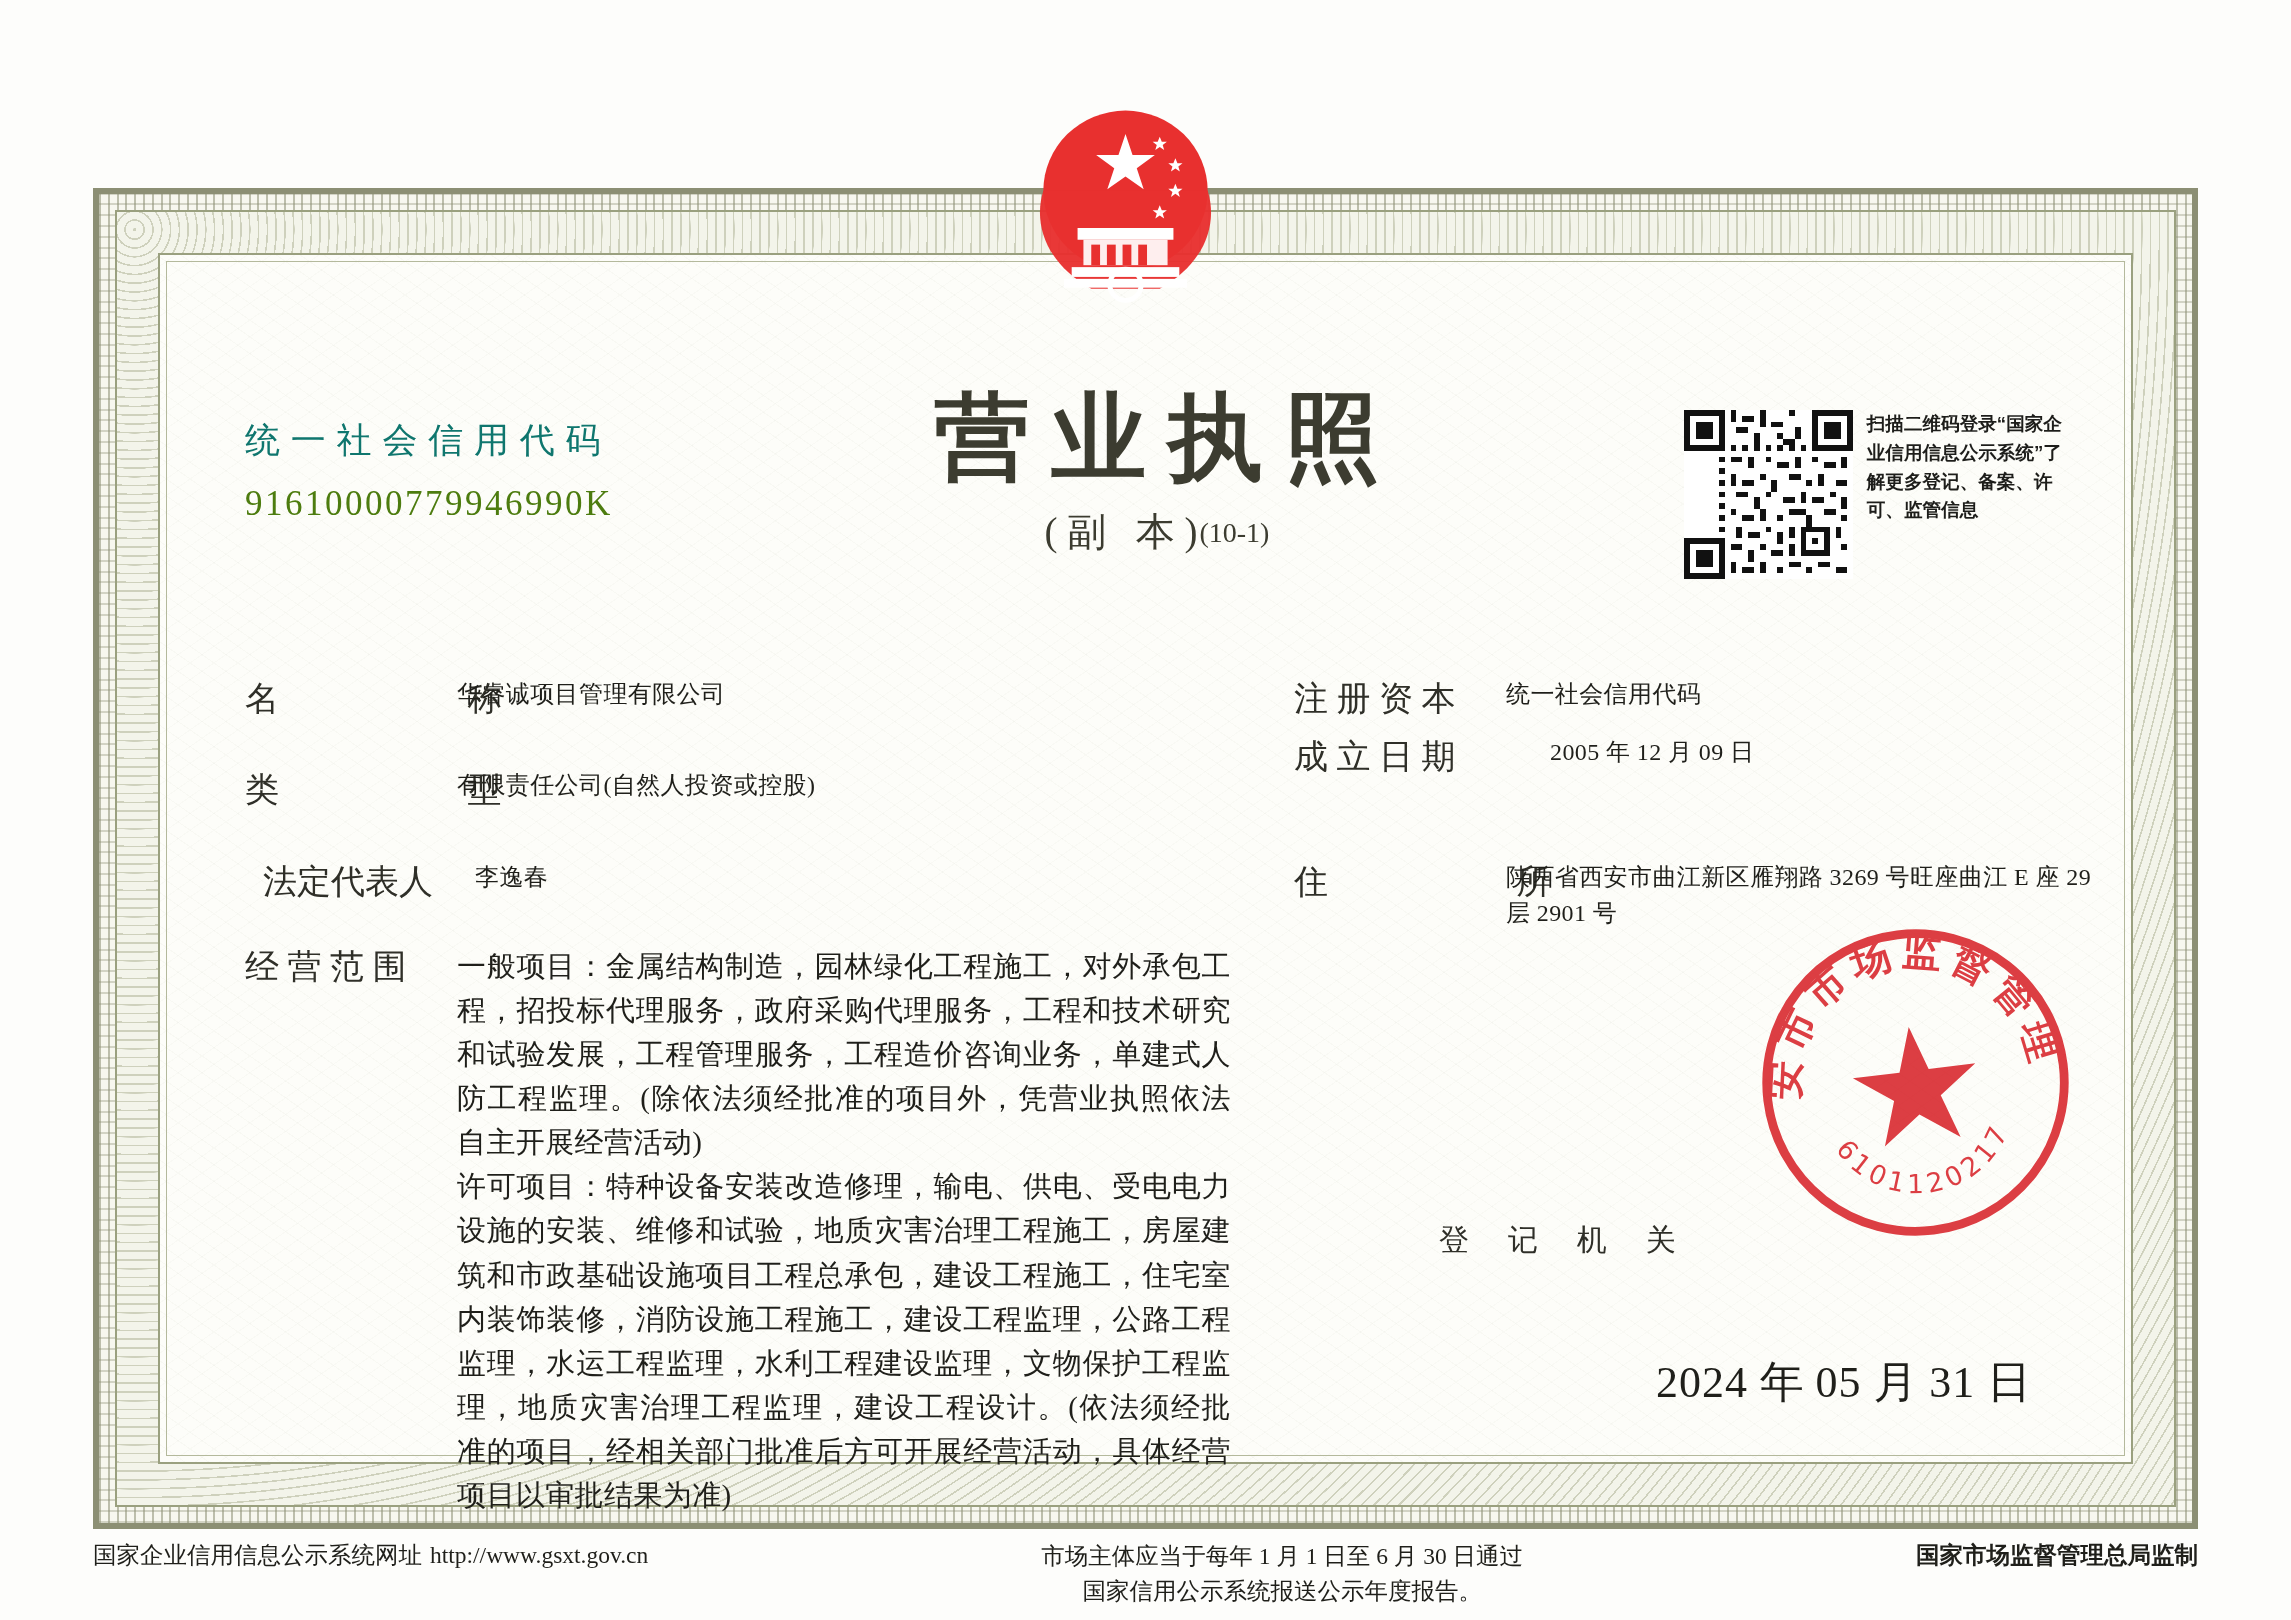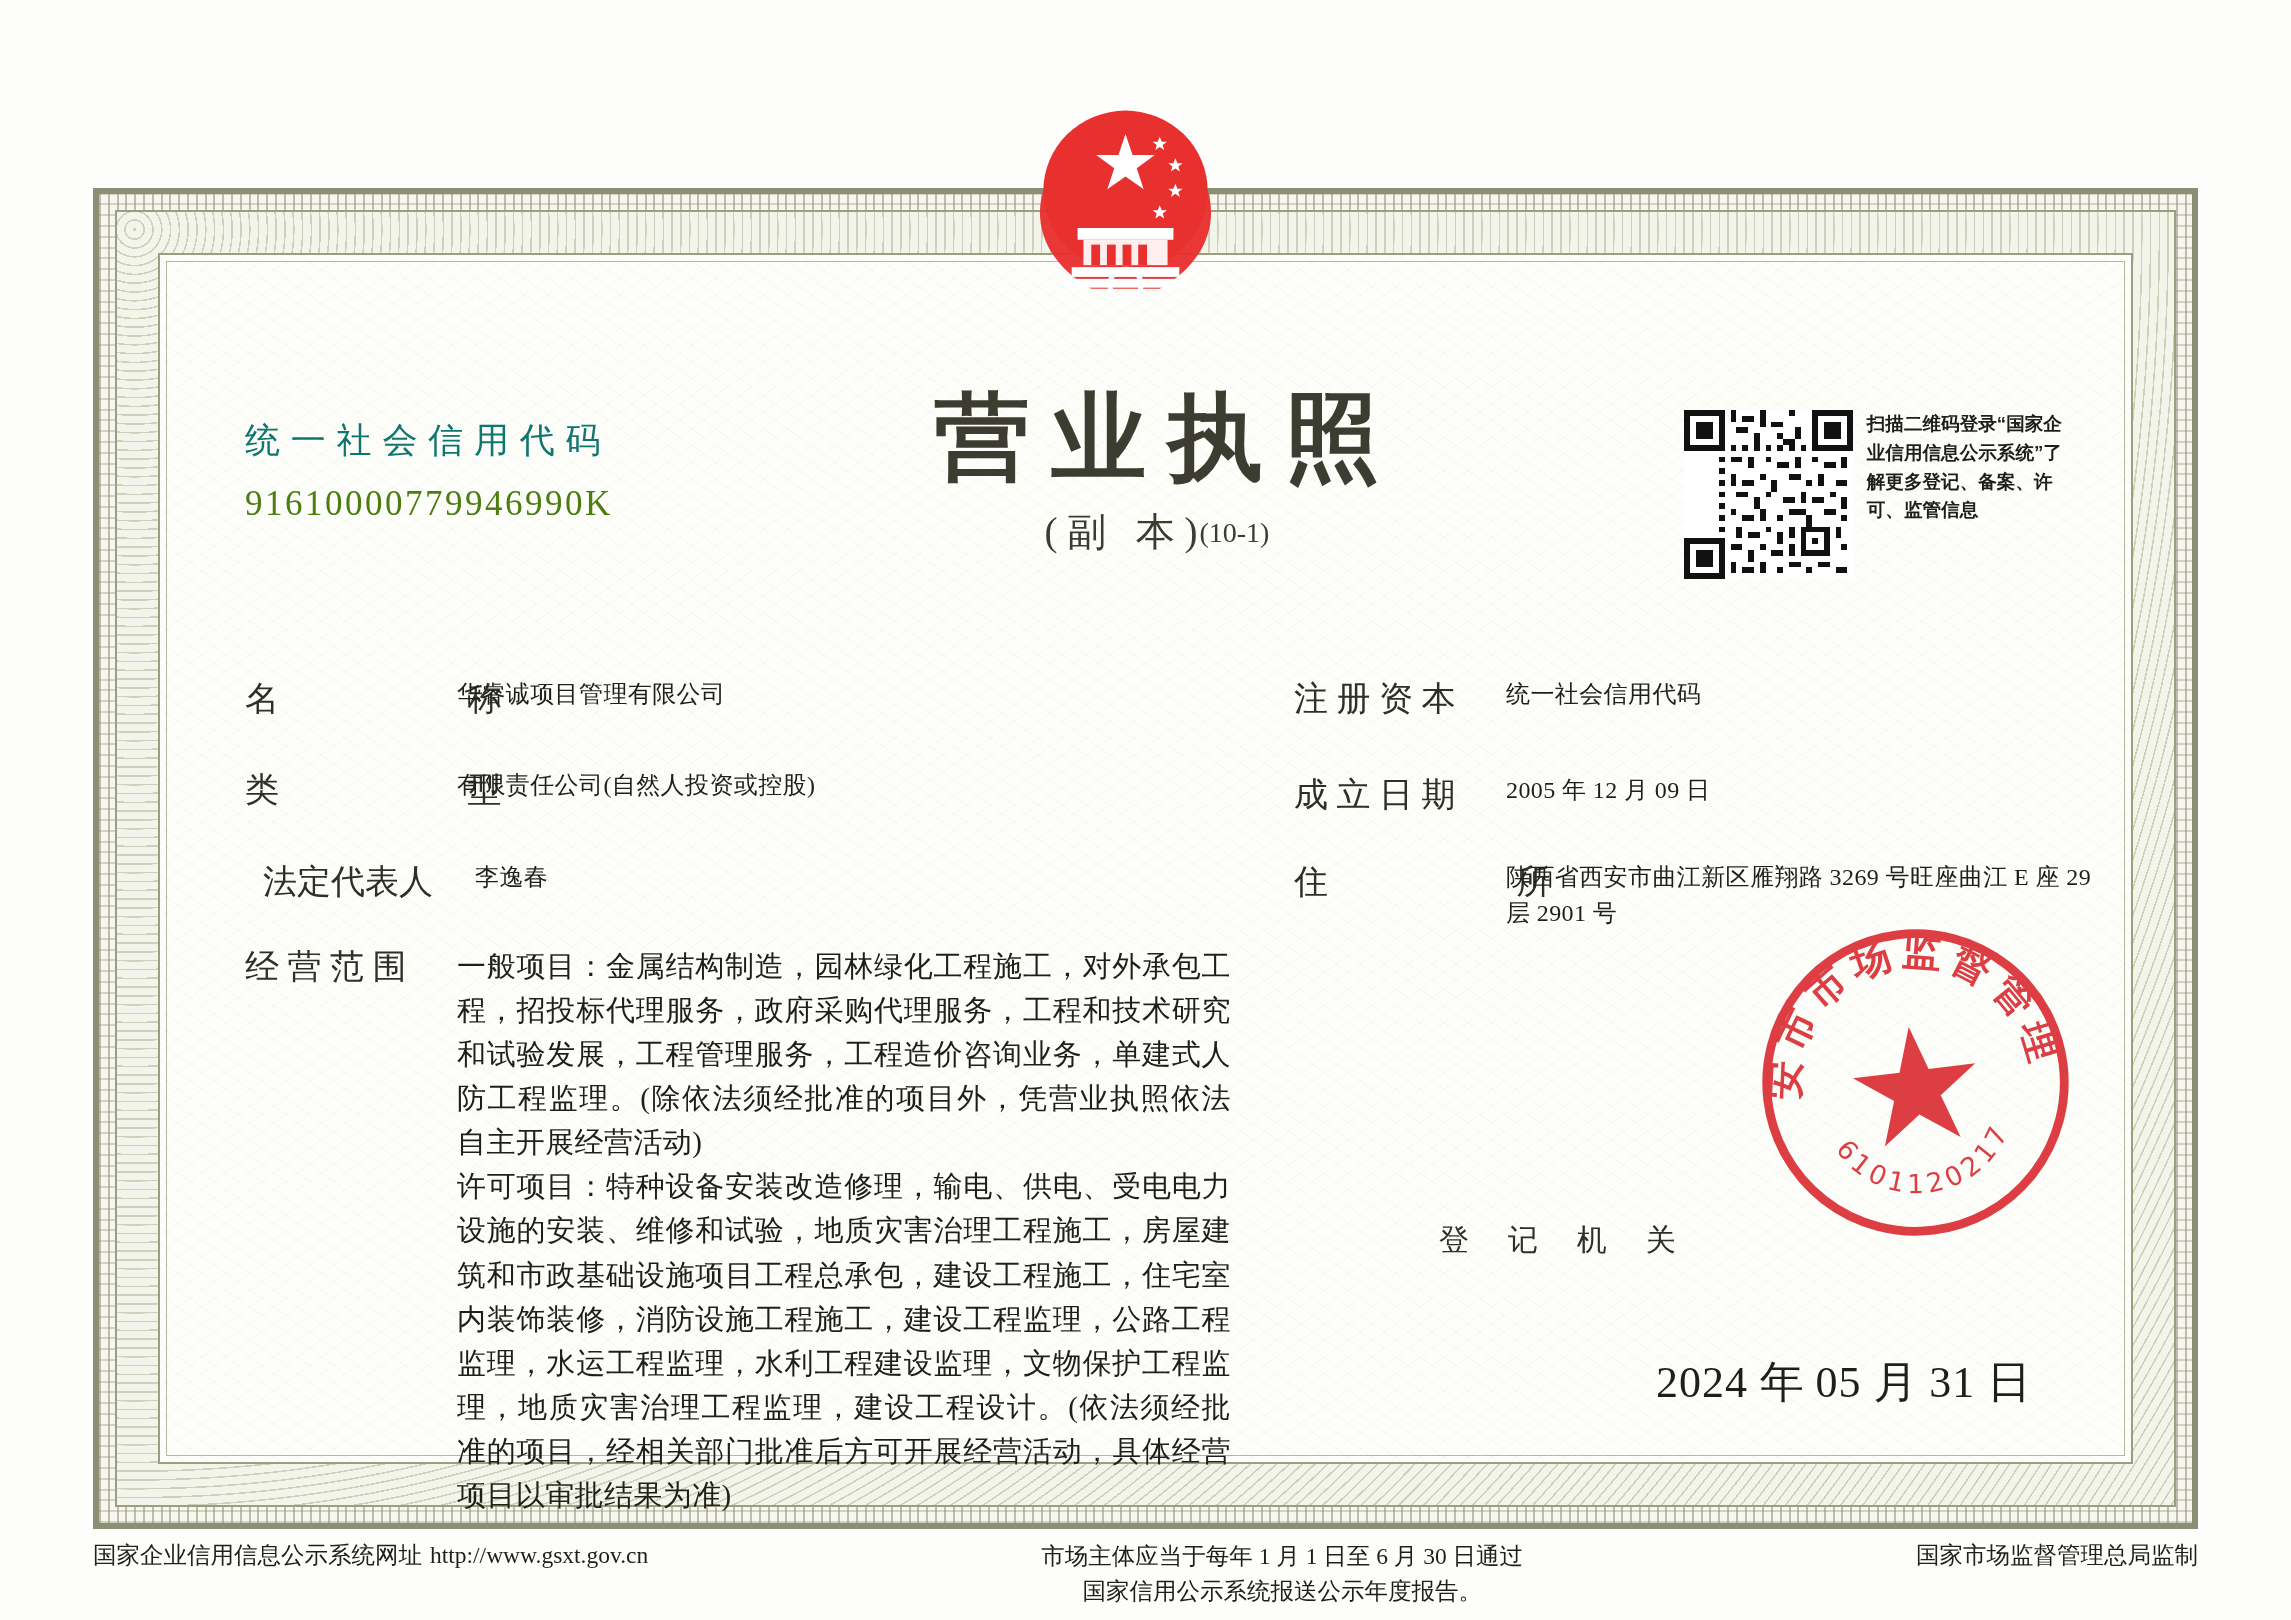--- a/index.html
+++ b/index.html
@@ -220,21 +220,21 @@
   #field-scope     { left: 245px; top: 944px; width: 990px; }
   #field-scope .field-value {
     width: 774px;
     font-size: 29px;
     line-height: 1.52;
     text-align: justify;
   }
 
   
   #field-capital   { left: 1294px; top: 676px; }
-  #field-founded   { left: 1294px; top: 772px; }
+  #field-founded   { left: 1294px; top: 734px; gap: 44px; }
   #field-address   { left: 1294px; top: 859px; width: 863px; }
   #field-address .field-value { width: 608px; }
 
   #field-authority {
     position: absolute;
     left: 1439px;
     top: 1220px;
     z-index: 6;
   }
   #field-authority .field-label {
@@ -285,21 +285,21 @@
   #footer .f-left { white-space: nowrap; }
   #footer .f-left .f-url {
     font-family: "Liberation Serif", serif;
     margin-left: 8px;
   }
   #footer .f-center {
     text-align: center;
     line-height: 1.5;
     white-space: nowrap;
   }
-  #footer .f-right { white-space: nowrap; }
+  #footer .f-right { white-space: nowrap; font-weight: bold; }
 </style>
 </head>
 <body>
 
 <div id="license-page">
 
   <div class="border-outer">
     <div class="border-mid">
       <div class="border-inner">
         <div class="paper-texture"></div>

